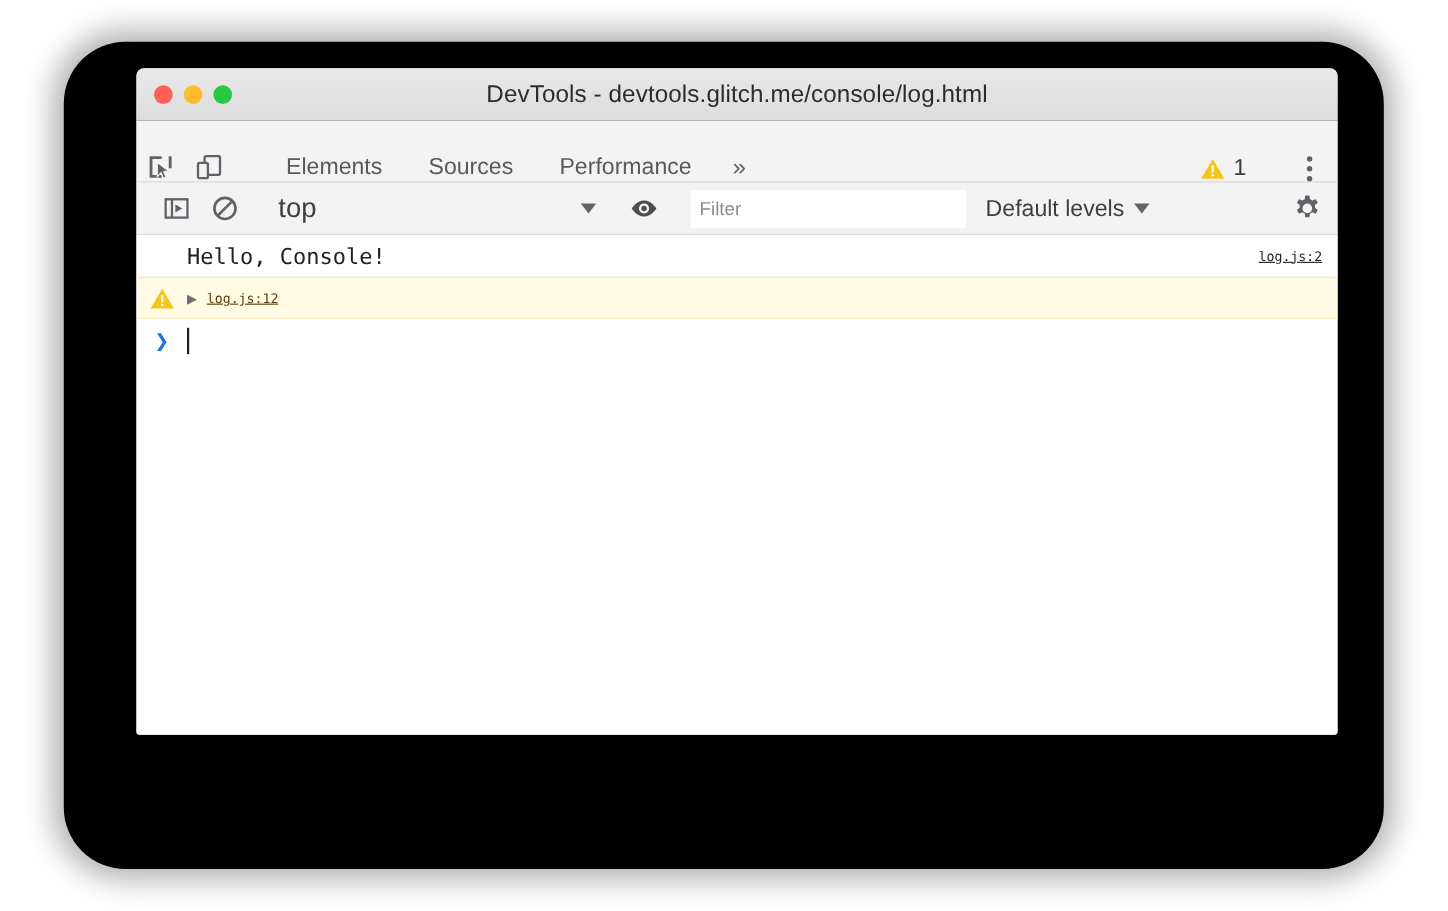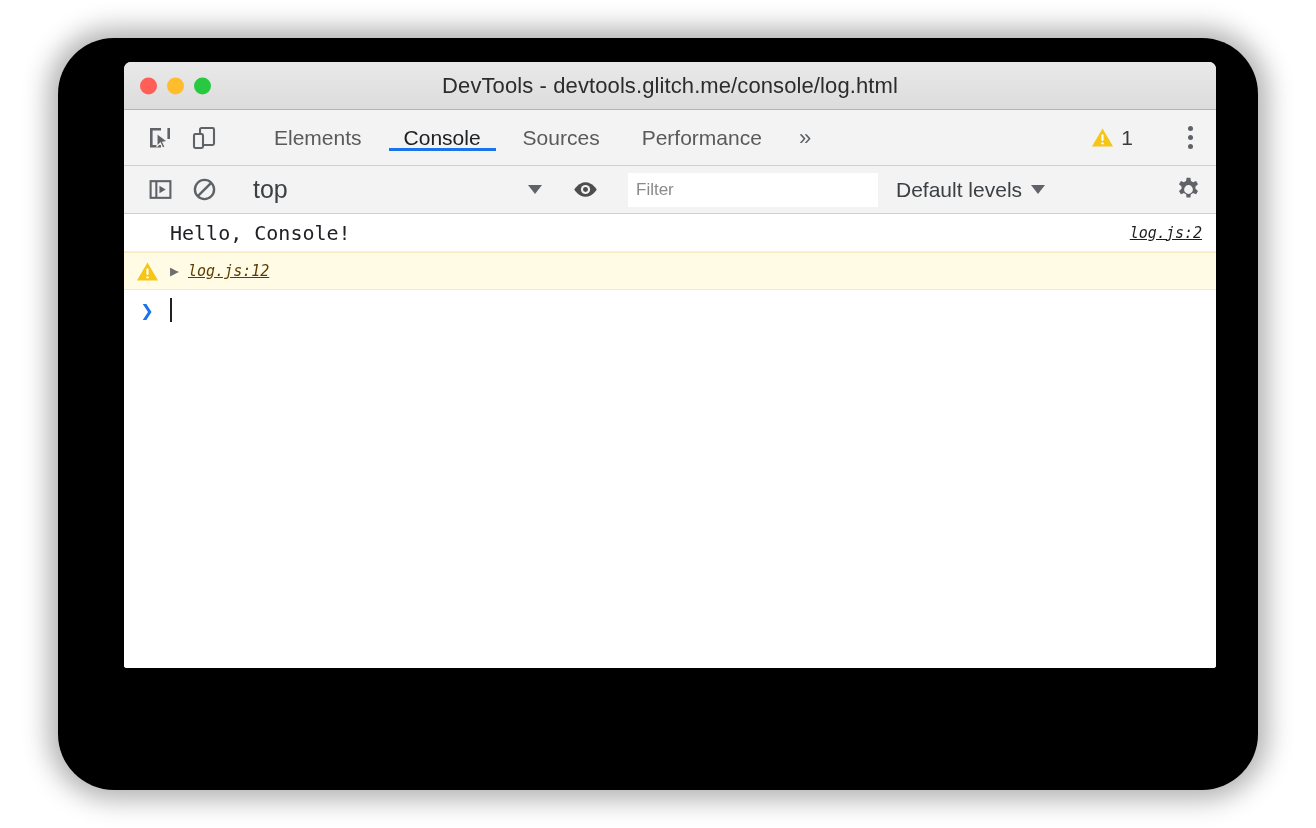--- a/index.html
+++ b/index.html
@@ -77,22 +77,21 @@
     letter-spacing: 0.1px;
     white-space: nowrap;
   }
 
   
   #tabbar {
     height: 56px;
     background: #f3f3f3;
     border-bottom: 1px solid #cfcfcf;
     display: flex;
-    align-items: center;
-    padding-left: 14px;
+    align-items: flex-end;
   }
   .toolbtn {
     width: 44px;
     display: flex;
     align-items: center;
     justify-content: center;
     flex: 0 0 auto;
   }
   .vdivider {
     width: 1px;
@@ -234,22 +233,21 @@
     flex: 0 0 auto;
     color: #6e6e6e;
     font-size: 15px;
     line-height: 1;
   }
   .msg .text { flex: 1 1 auto; white-space: nowrap; }
   .msg .source {
     flex: 0 0 auto;
     text-decoration: underline;
     font-family: "DejaVu Sans Mono", monospace;
-    font-size: 15px;
-    font-style: italic;
+    font-size: 12px;
   }
 
   .msg.log { background: #ffffff; color: #202124; }
   .msg.log .source { color: #1d1d1d; }
 
   .msg.warning {
     background: #fffbe5;
     border-top: 1px solid #f5eac0;
     border-bottom: 1px solid #f5eac0;
     color: #5c3c00;
@@ -316,23 +314,20 @@
           <rect x="9" y="3" width="14" height="17" rx="1.4" fill="none" stroke="#5f6368" stroke-width="2.1"></rect>
           <rect x="3" y="9" width="9" height="14" rx="1.4" fill="#f3f3f3" stroke="#5f6368" stroke-width="2.1"></rect>
         </svg>
       </div>
 
       <div class="vdivider"></div>
 
       <div class="tabs">
         <div class="tab">
           <span>Elements</span>
-        </div>
-        <div class="tab active">
-          <span>Console</span>
         </div>
         <div class="tab">
           <span>Sources</span>
         </div>
         <div class="tab">
           <span>Performance</span>
         </div>
         <div class="overflow-chev">
           <span>»</span>
         </div>

